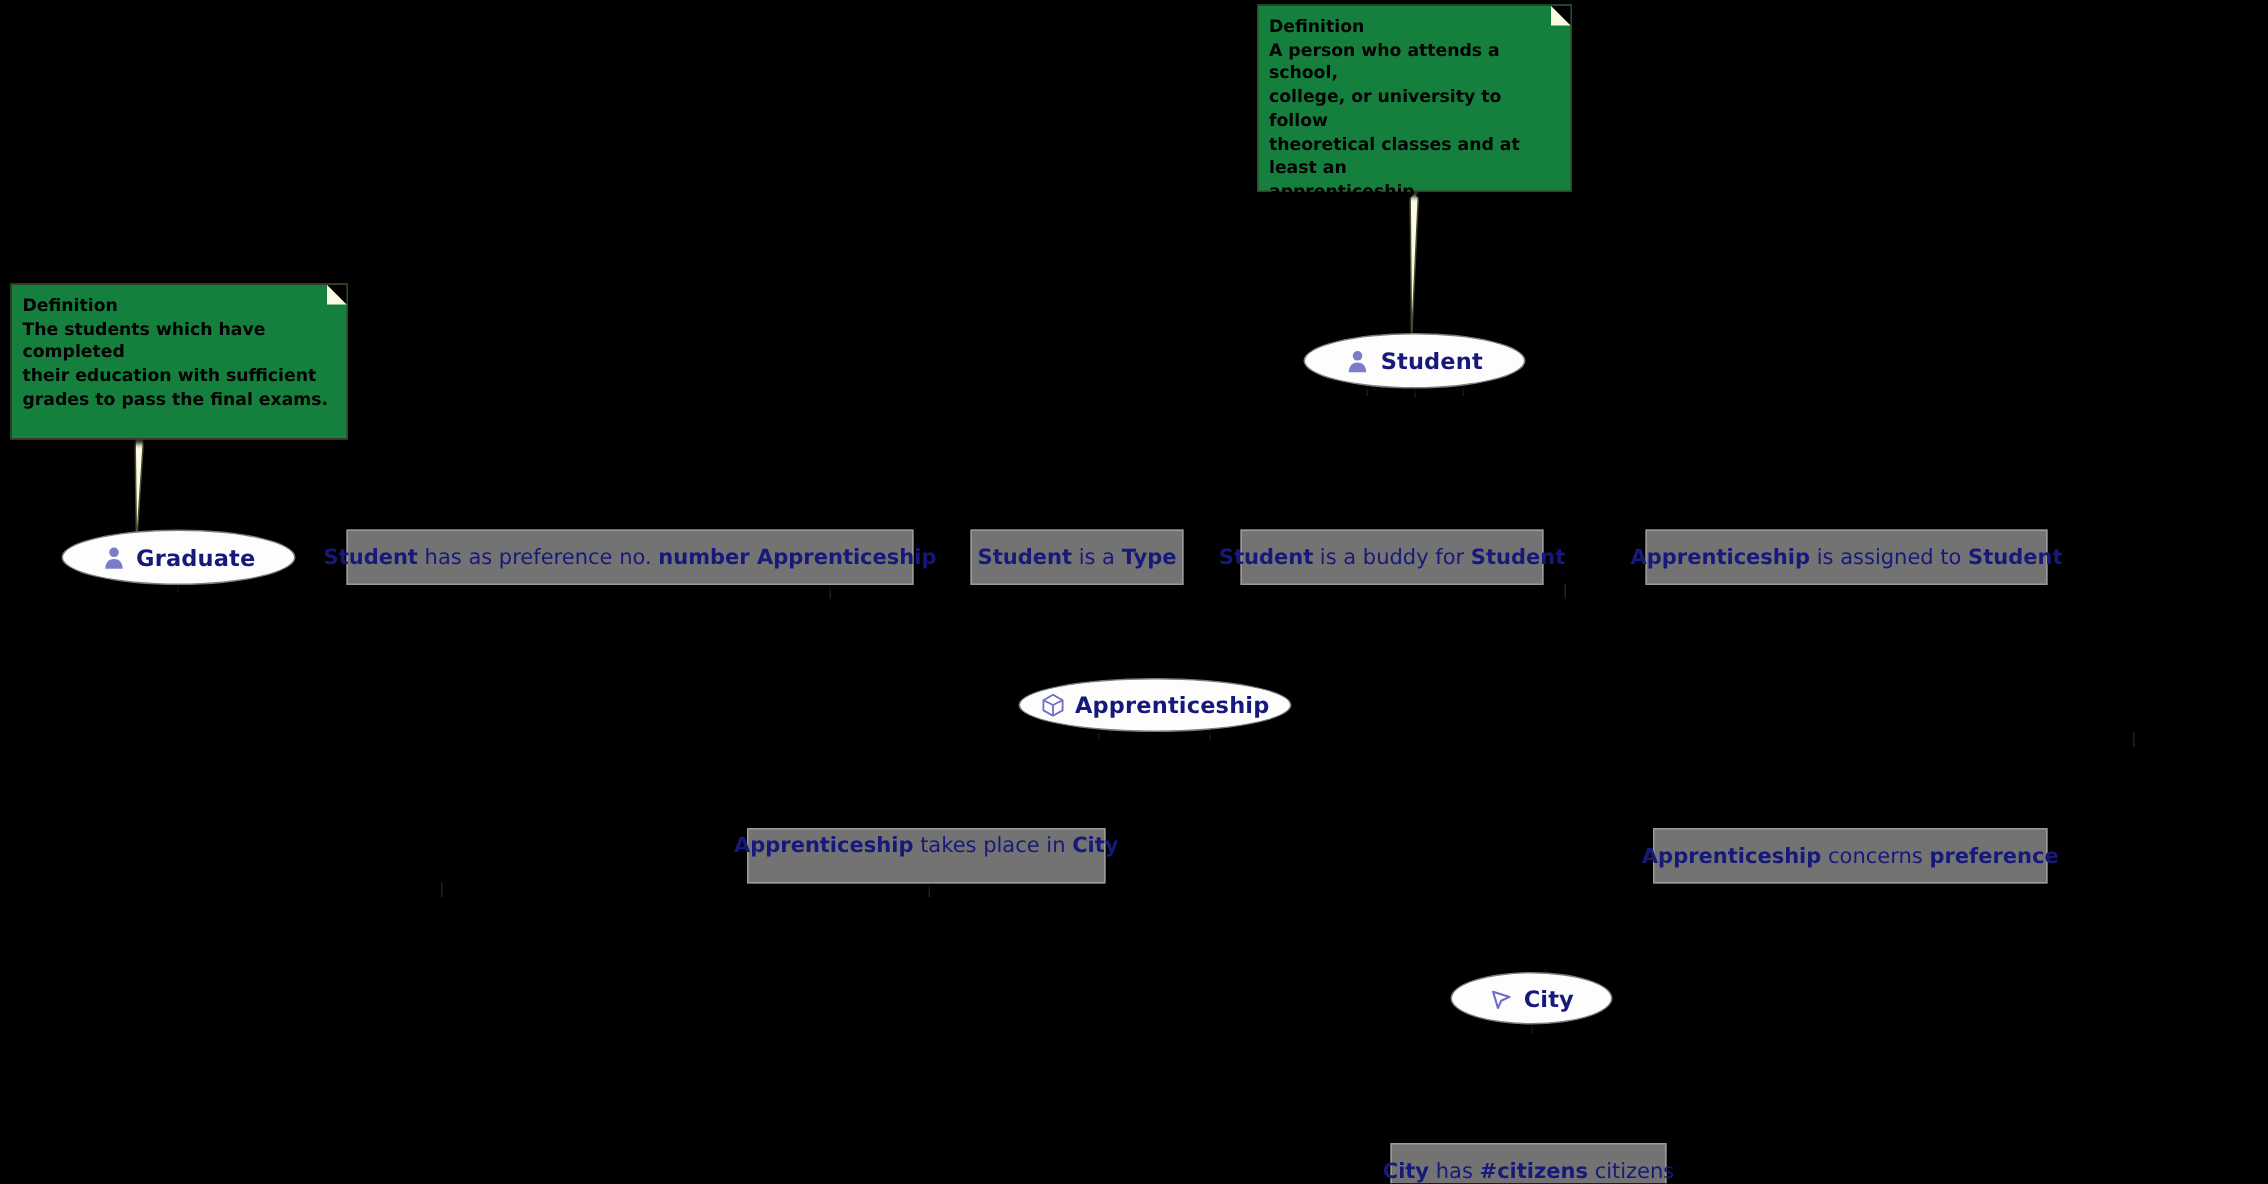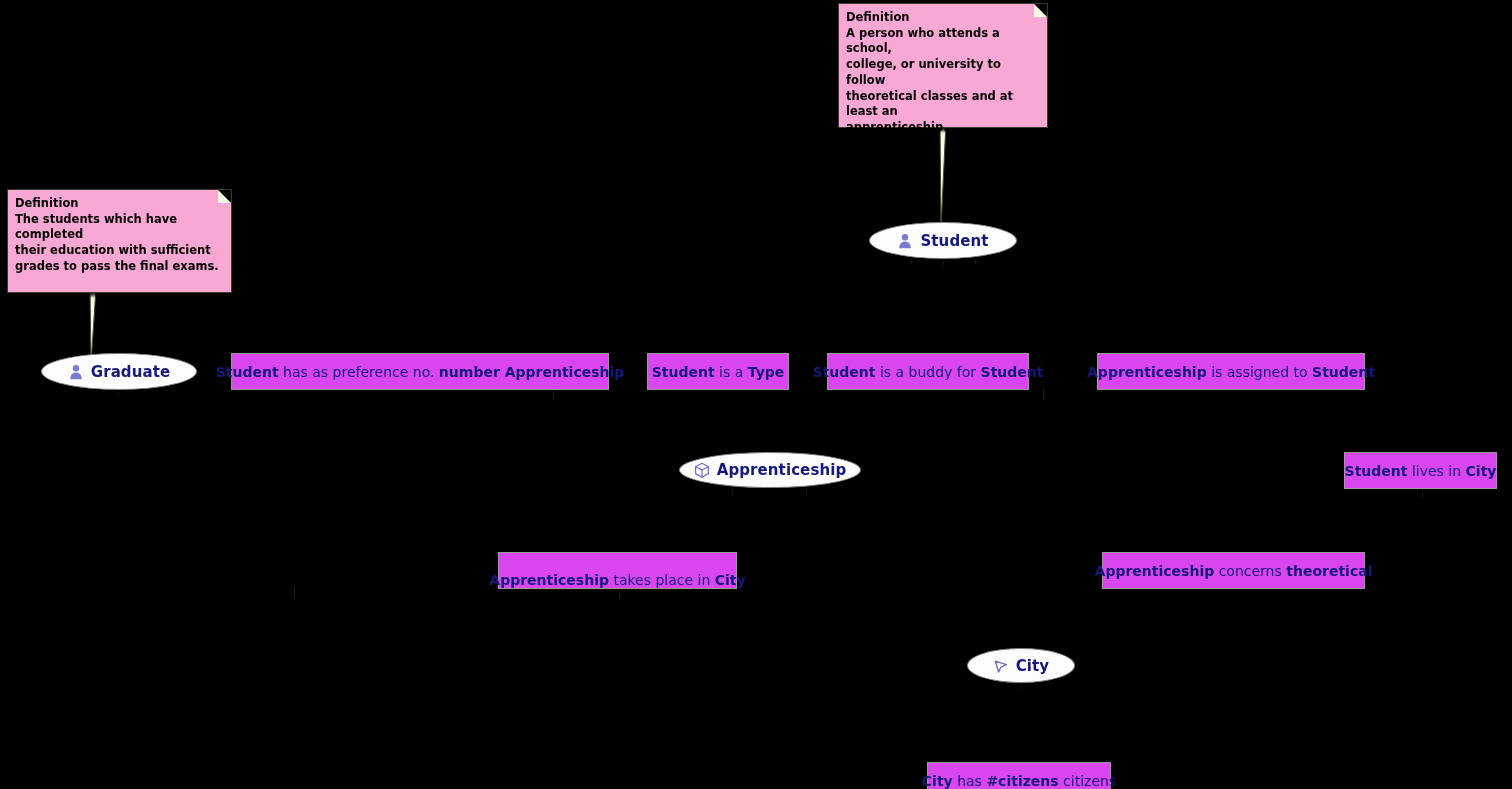--- a/index.html
+++ b/index.html
@@ -15,21 +15,21 @@
     position: relative;
     width: 1512px;
     height: 789px;
     background: #000000;
     overflow: hidden;
   }
 
   
   .note {
     position: absolute;
-    background: #f9a8d4;
+    background: #15803d;
     border: 1px solid #3c3c28;
     box-sizing: border-box;
     padding: 6px 8px 6px 7px;
     color: #000000;
     font-size: 11.5px;
     line-height: 15.8px;
     box-shadow: 3px 3px 3px rgba(0,0,0,0.85);
     z-index: 5;
   }
   .note .note-title {
@@ -93,27 +93,27 @@
   .stub {
     position: absolute;
     width: 1px;
     background: #202020;
     z-index: 3;
   }
 
   
   .factbox {
     position: absolute;
-    background: #d946ef;
+    background: #737373;
     border: 1px solid #9a9a9a;
     box-sizing: border-box;
     display: flex;
     align-items: center;
     justify-content: center;
-    padding: 0 14px;
+    padding: 16px 14px;
     color: #16197a;
     font-size: 14px;
     white-space: nowrap;
     box-shadow: 3px 3px 3px rgba(0,0,0,0.85);
     z-index: 6;
   }
   .factbox .t-b { font-weight: bold; }
   .factbox .t-n { font-weight: normal; }
 </style>
 </head>
@@ -203,34 +203,31 @@
   <div class="factbox" style="left:827px; top:353px; width:202px; height:37px;">
     <span><span class="t-b">Student</span><span class="t-n"> is a buddy for </span><span class="t-b">Student</span></span>
   </div>
 
   <div class="factbox" style="left:1097px; top:353px; width:268px; height:37px;">
     <span><span class="t-b">Apprenticeship</span><span class="t-n"> is assigned to </span><span class="t-b">Student</span></span>
   </div>
 
 
   <div class="stub" style="left:1422px; top:488px; height:10px;"></div>
-  <div class="factbox" style="left:1344px; top:452px; width:153px; height:37px;">
-    <span><span class="t-b">Student</span><span class="t-n"> lives in </span><span class="t-b">City</span></span>
-  </div>
 
   <div class="stub" style="left:294px; top:588px; height:10px;"></div>
 
   <div class="stub" style="left:619px; top:588px; height:10px;"></div>
   <div class="factbox" style="left:498px; top:552px; width:239px; height:37px;align-items:flex-end;">
     <span><span class="t-b">Apprenticeship</span><span class="t-n"> takes place in </span><span class="t-b">City</span></span>
   </div>
 
 
   <div class="factbox" style="left:1102px; top:552px; width:263px; height:37px;">
-    <span><span class="t-b">Apprenticeship</span><span class="t-n"> concerns </span><span class="t-b">theoretical</span></span>
+    <span><span class="t-b">Apprenticeship</span><span class="t-n"> concerns </span><span class="t-b">preference</span></span>
   </div>
 
   <div class="stub" style="left:1021px; top:778px; height:10px;"></div>
   <div class="factbox" style="left:927px; top:762px; width:184px; height:37px;justify-content:center;">
     <span><span class="t-b">City</span><span class="t-n"> has </span><span class="t-b">#citizens</span><span class="t-n"> citizens</span></span>
   </div>
 
 </div>
 
 </body></html>

